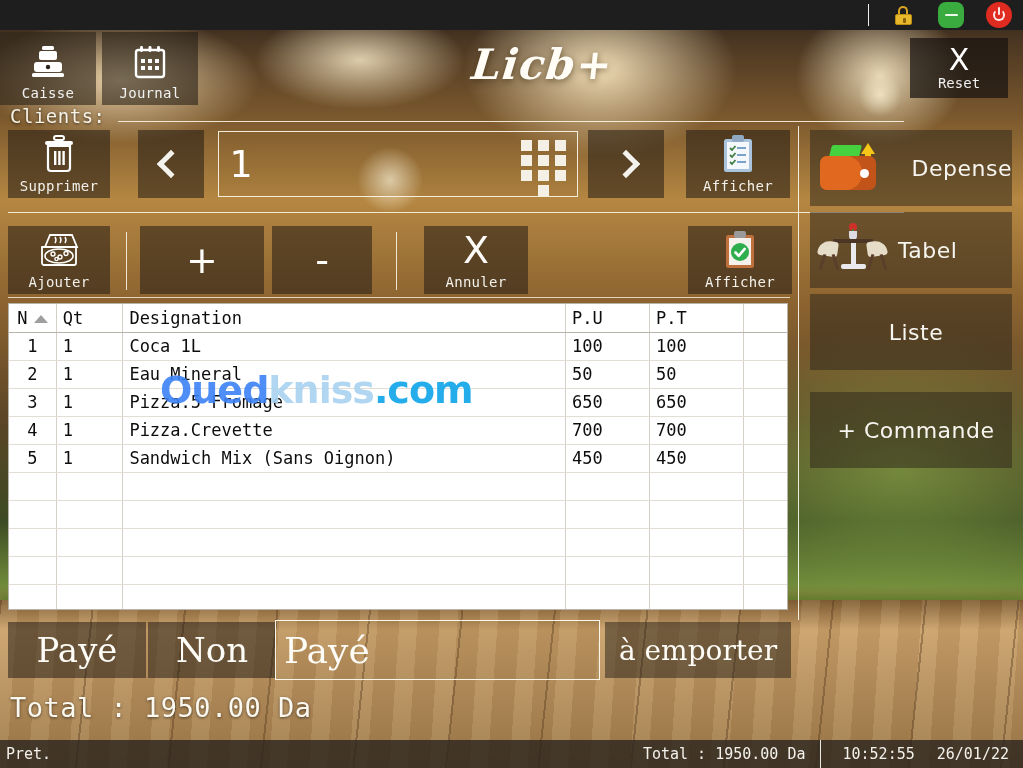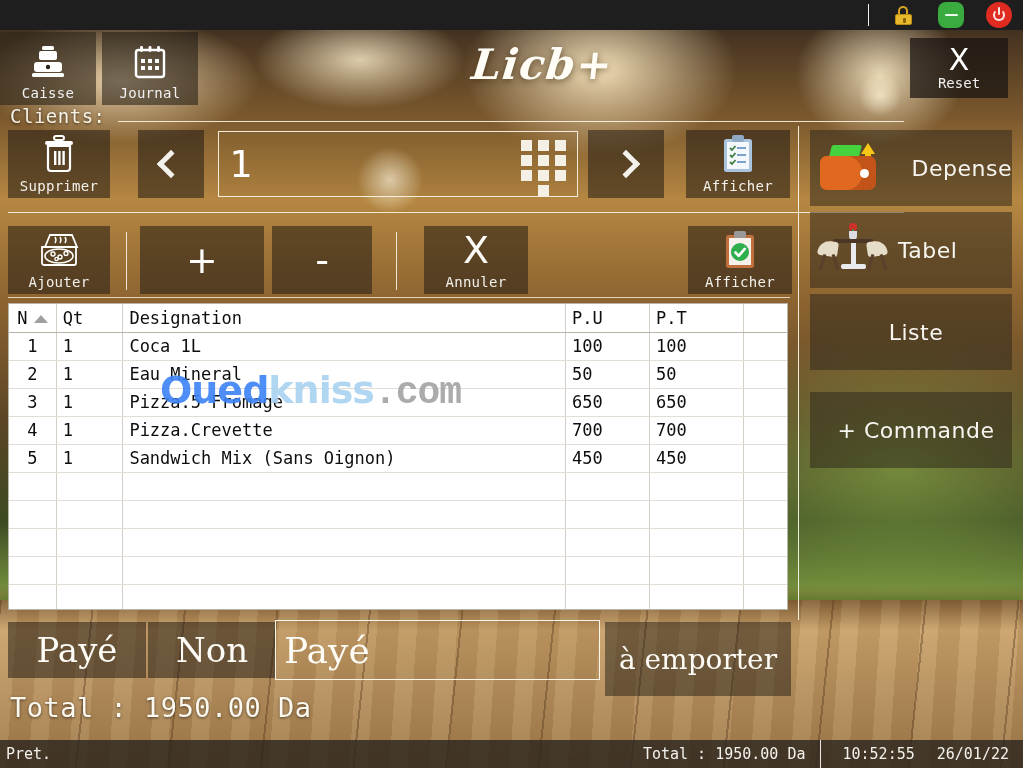--- a/index.html
+++ b/index.html
@@ -277,40 +277,40 @@
     display: inline-block; margin-left: 6px;
     width: 0; height: 0;
     border-left: 7px solid transparent; border-right: 7px solid transparent;
     border-bottom: 8px solid #9f9f9f; vertical-align: middle;
   }
   .watermark {
     position: absolute; left: 160px; top: 368px;
     font-family: "DejaVu Sans", sans-serif; font-weight: bold; font-size: 38px;
     letter-spacing: -1px; pointer-events: none; opacity: 0.9;
   }
-  .wm-a { color: #3b82f6; } .wm-b { color: #a8d2f0; } .wm-c { color: #a3a3a3; font-family: Liberation Mono, monospace; }
+  .wm-a { color: #3b82f6; } .wm-b { color: #a8d2f0; } .wm-c { color: #0ea5e9; }
 
   
   .pay-btn {
     position: absolute; top: 622px; height: 56px;
     background: rgba(36,30,22,0.55);
     display: flex; align-items: center; justify-content: center;
     color: #fdfcf7; font-family: "DejaVu Serif", serif; font-size: 34px;
   }
   .pay-paye { left: 8px; width: 138px; }
   .pay-non  { left: 148px; width: 128px; }
   .pay-field {
     position: absolute; left: 275px; top: 620px; width: 325px; height: 60px;
     border: 1px solid rgba(255,252,240,0.95);
     background: rgba(120,88,44,0.10);
     display: flex; align-items: center; padding-left: 8px;
     color: #fdfcf7; font-family: "DejaVu Serif", serif; font-size: 36px;
   }
   .pay-emporter {
-    position: absolute; left: 605px; top: 622px; width: 186px; height: 74px;
+    position: absolute; left: 605px; top: 622px; width: 186px; height: 56px;
     background: rgba(36,30,22,0.50);
     display: flex; align-items: center; justify-content: center;
     color: #fdfcf7; font-family: "DejaVu Serif", serif; font-size: 28px;
   }
   .total-line {
     position: absolute; left: 10px; top: 692px;
     color: #fbf8f0; font-size: 27px; letter-spacing: 0.5px;
     text-shadow: 0 1px 3px rgba(0,0,0,0.55);
   }
 

